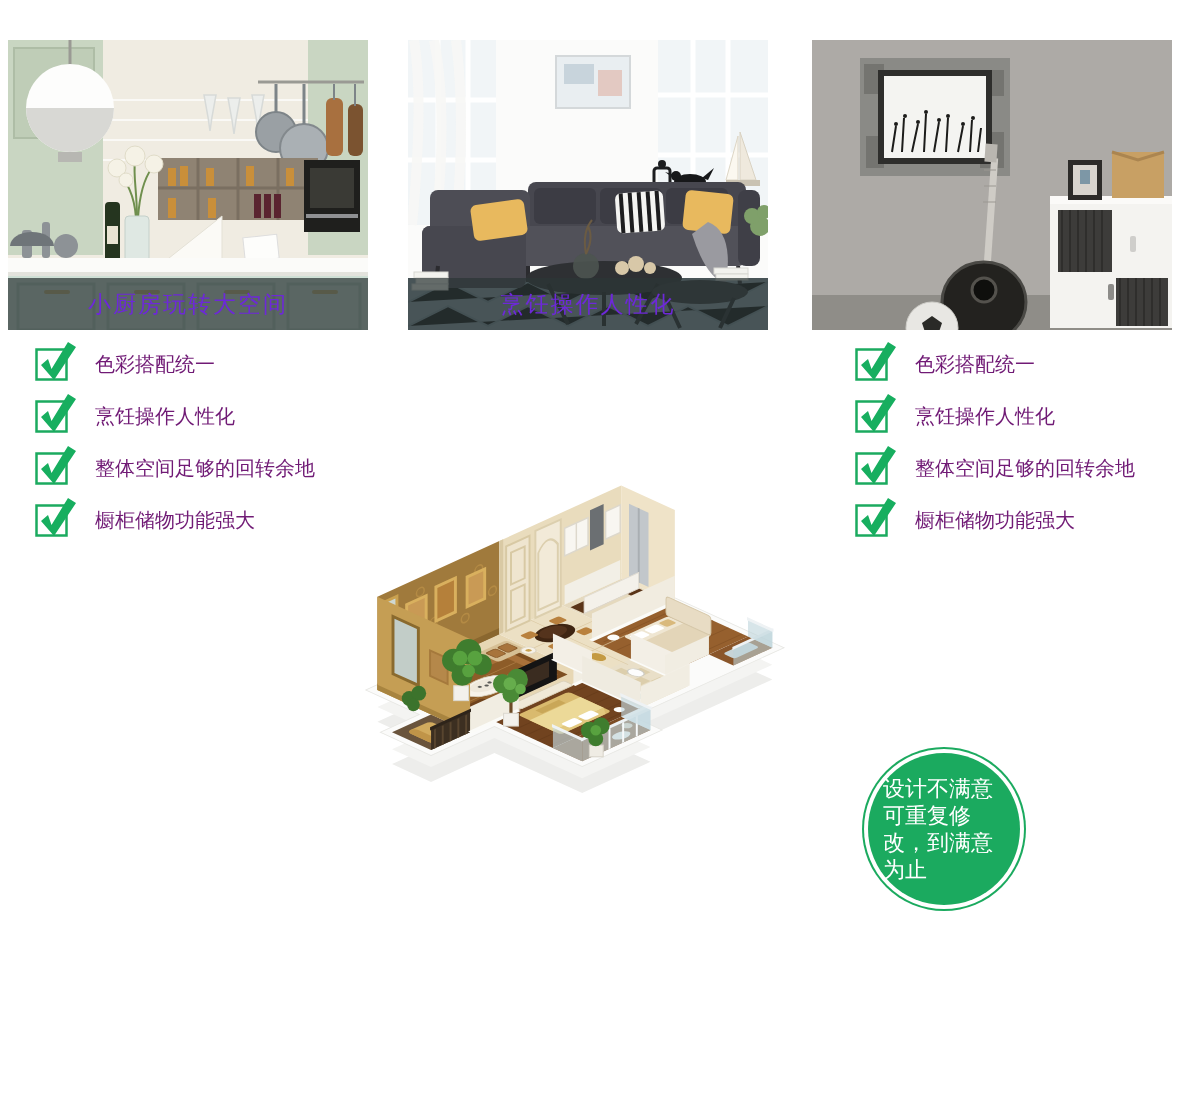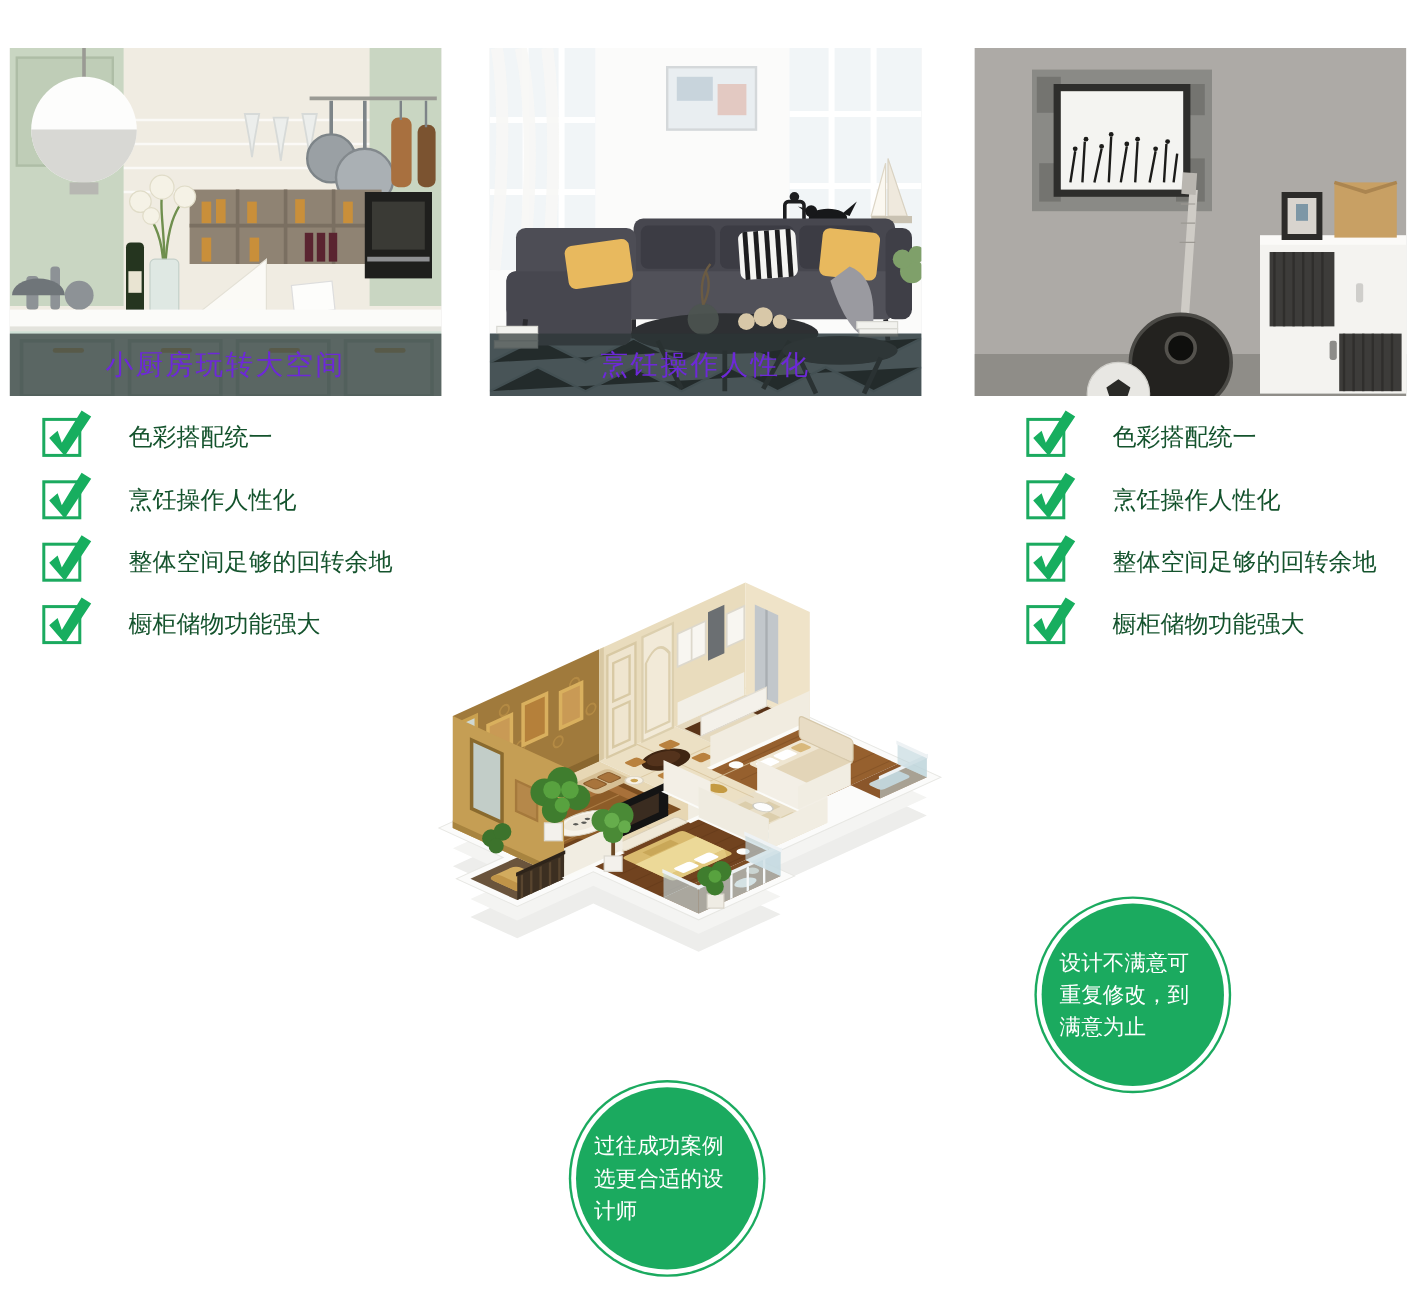--- a/index.html
+++ b/index.html
@@ -17,30 +17,30 @@
              background:rgba(44,54,54,0.72); color:#6d28d9; font-size:23px;
              display:flex; align-items:center; justify-content:center; letter-spacing:2px; }
 
   
   .checklist { position:absolute; width:330px; }
   .checklist.left  { left:35px;  top:348px; }
   .checklist.right { left:855px; top:348px; }
   .check-item { position:relative; height:32px; margin-bottom:20px; display:flex; align-items:center; }
   .check-icon { position:relative; width:32px; height:32px; flex:0 0 32px; }
   .check-icon svg { position:absolute; left:0; top:-10px; width:44px; height:44px; overflow:visible; }
-  .check-label { margin-left:40px; font-size:20px; color:#14532d; white-space:nowrap; }
+  .check-label { margin-left:28px; font-size:20px; color:#701a75; white-space:nowrap; }
 
   
   .floorplan { position:absolute; left:335px; top:478px; width:470px; height:340px; }
 
   
   .badge { position:absolute; width:152px; height:152px; border-radius:50%;
            background:#1baa5f; box-shadow:0 0 0 4px #fff, 0 0 0 6px #1baa5f;
            display:flex; align-items:center; }
-  .badge-text { width:138px; padding-left:15px; color:#fff; font-size:18px; line-height:27px;
+  .badge-text { width:138px; padding-left:15px; color:#fff; font-size:22px; line-height:27px;
                 text-align:left; word-break:break-all; }
   .badge.b1 { left:90px;  top:795px; }
   .badge.b2 { left:480px; top:906px; }
   .badge.b3 { left:868px; top:753px; }
 </style>
 </head>
 <body>
 
 <div class="page">
 
@@ -752,20 +752,17 @@
           <g fill="#3c732c">
               <circle cx="70" cy="208" r="7"></circle>
               <circle cx="79" cy="203" r="7"></circle>
               <circle cx="74" cy="214" r="6"></circle>
             </g>
         </g>
       </g>
     </svg>
   </div>
 
-  <div class="badge b2">
-    <div class="badge-text">过往成功案例选更合适的设计师</div>
-  </div>
   <div class="badge b3">
     <div class="badge-text">设计不满意可重复修改，到满意为止</div>
   </div>
 
 </div>
 
 </body></html>

